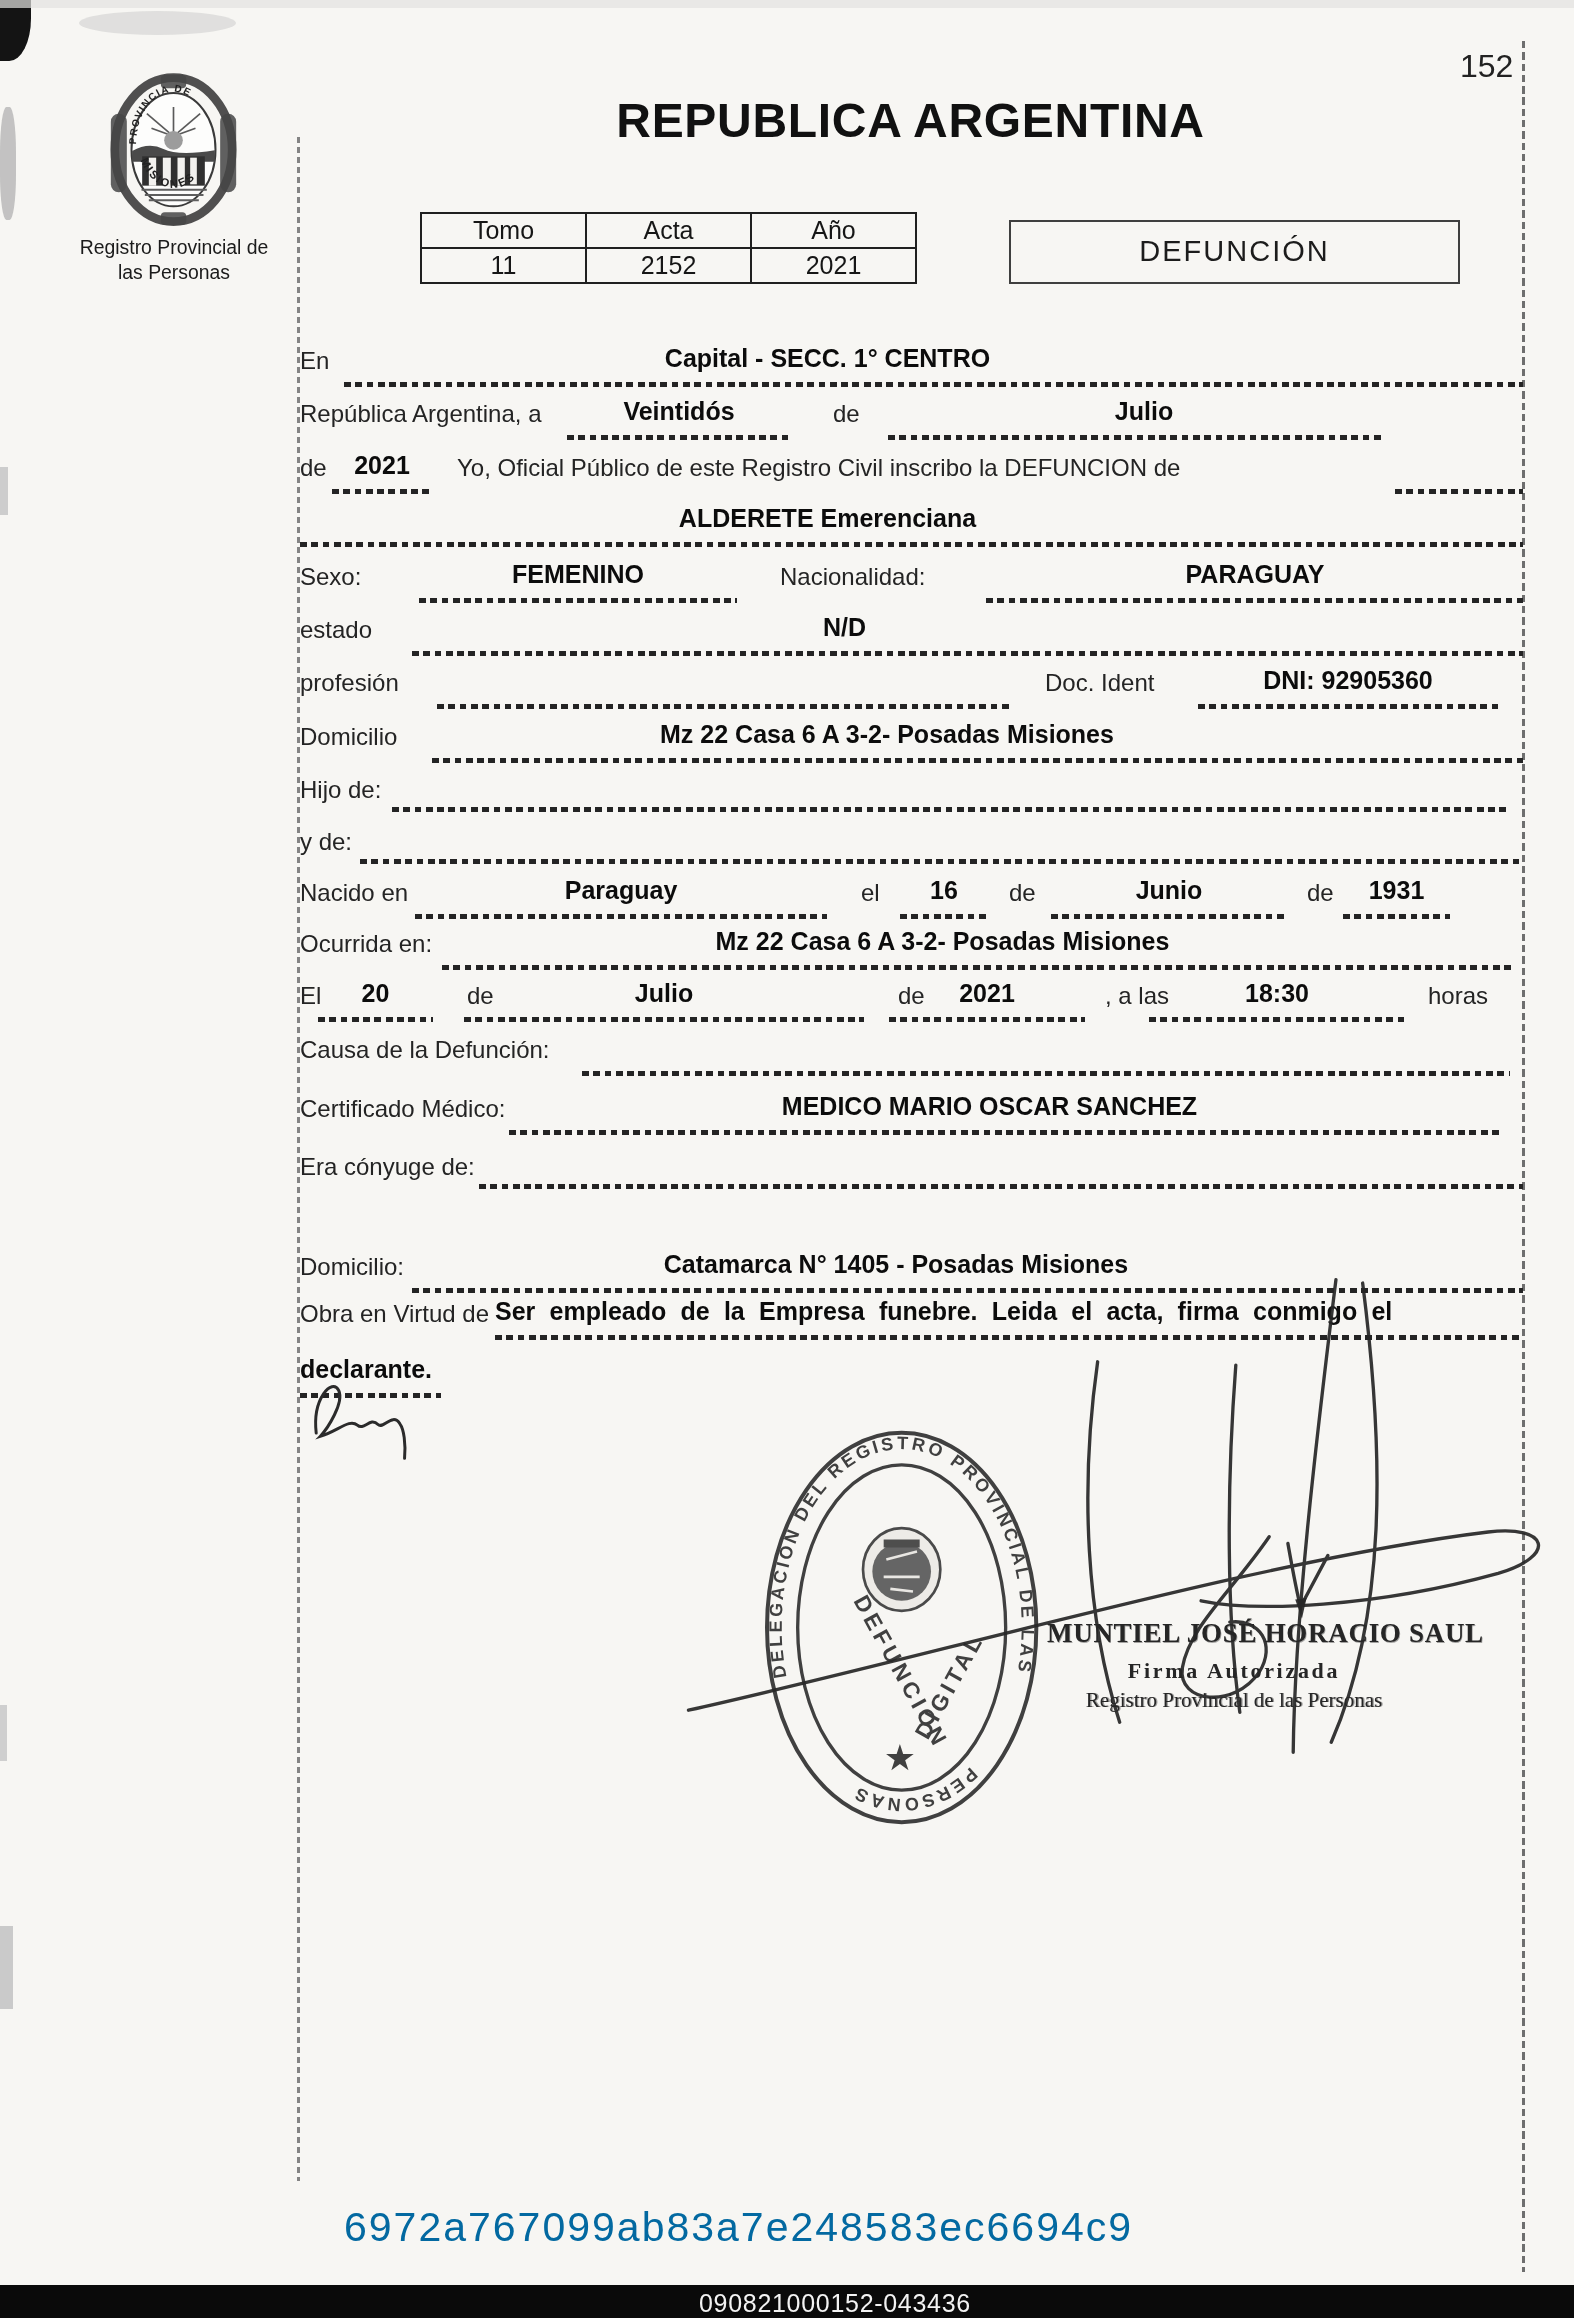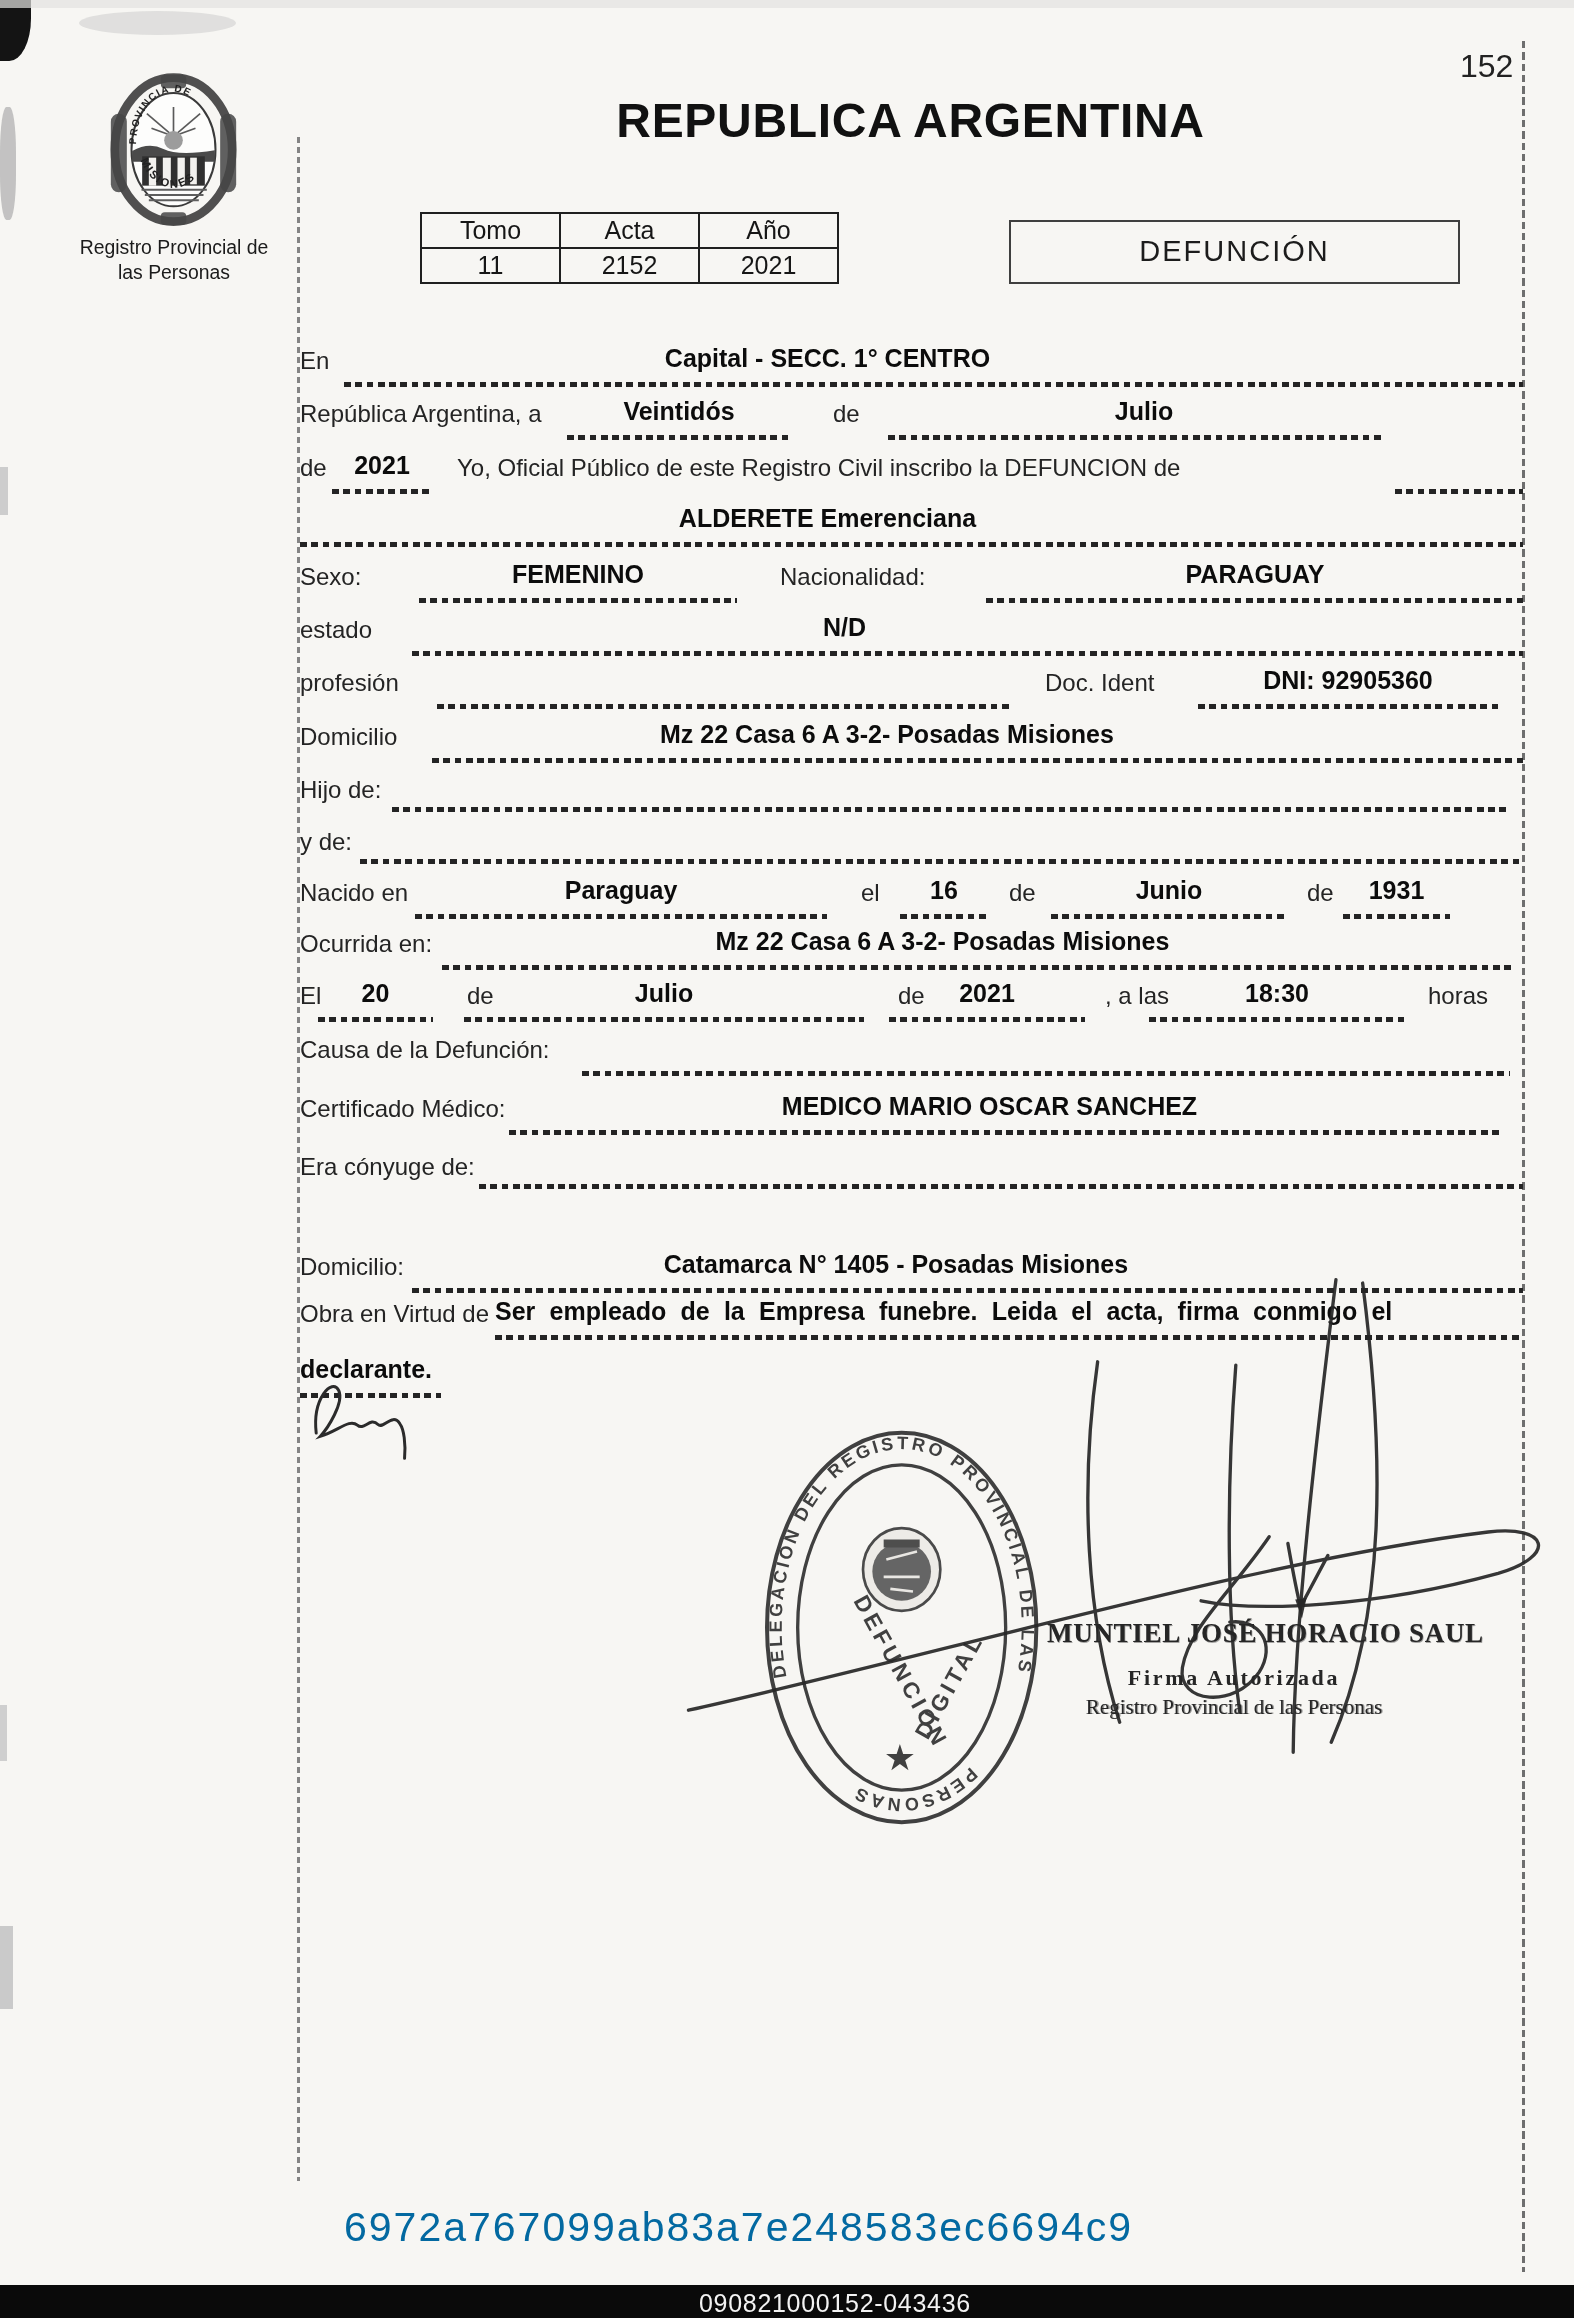--- a/index.html
+++ b/index.html
@@ -12,21 +12,21 @@
   .artifact{position:absolute;}
   
   .vdash{position:absolute;width:2.7px;background-image:repeating-linear-gradient(180deg,#848484 0 6px,rgba(0,0,0,0) 6px 10px);}
   .vdash.right{width:3.3px;background-image:repeating-linear-gradient(180deg,#6e6e6e 0 7.3px,rgba(0,0,0,0) 7.3px 11.3px);}
   
   .title{position:absolute;left:420px;top:93px;width:981px;text-align:center;
     font-size:48px;font-weight:700;letter-spacing:0.7px;color:#111;}
   .pagenum{position:absolute;left:1460px;top:48px;font-size:32px;color:#222;}
   table.rec{position:absolute;left:420px;top:212px;border-collapse:collapse;}
   table.rec td{border:2.7px solid #1f1f1f;width:137px;height:33px;text-align:center;
-    font-size:25px;color:#161616;padding:0 0;}
+    font-size:25px;color:#161616;padding:0 13px;}
   .typebox{position:absolute;left:1009px;top:220px;width:451px;height:64px;
     border:2.7px solid #3f3f3f;box-sizing:border-box;text-align:center;
     font-size:29px;letter-spacing:2px;color:#1c1c1c;line-height:59px;}
   
   .orgname{position:absolute;left:59px;top:235px;width:230px;text-align:center;
     font-size:19.4px;line-height:25px;color:#1b1b1b;}
   .crest{position:absolute;left:110px;top:75px;}
   
   .row{position:absolute;left:0;top:0;width:1574px;height:63px;}
   .lbl,.plain{position:absolute;top:0;font-size:24px;color:#242424;white-space:nowrap;}
@@ -34,21 +34,21 @@
     text-align:center;white-space:nowrap;}
   .dots{position:absolute;height:4.7px;
     background-image:repeating-linear-gradient(90deg,#242424 0 6.7px,rgba(0,0,0,0) 6.7px 11.3px);}
   .boldrun{position:absolute;top:-2.7px;font-size:25px;font-weight:700;color:#0c0c0c;white-space:nowrap;word-spacing:7.3px;}
   
   svg{position:absolute;overflow:visible;}
   .auth{position:absolute;left:1047px;top:1618px;width:374px;text-align:center;
     font-family:"Liberation Serif", serif;color:#262626;}
   .auth .nm{font-size:27px;font-weight:700;letter-spacing:0.7px;white-space:nowrap;
     text-shadow:0.7px 0.7px 0 rgba(60,60,60,.45);}
-  .auth .l1{font-size:22px;font-weight:700;margin-top:16px;letter-spacing:2.7px;}
+  .auth .l1{font-size:22px;font-weight:700;margin-top:9px;letter-spacing:2.7px;}
   .auth .l2{font-size:21px;font-weight:400;margin-top:4px;white-space:nowrap;
     text-shadow:1.3px 0 0 rgba(70,70,70,.5);}
   .hash{position:absolute;left:344px;top:2204px;font-size:41px;letter-spacing:2px;color:#0369a1;}
   .footbar{position:absolute;left:0;top:2285px;width:1574px;height:34px;background:#0a0a0a;}
   .footcode{position:absolute;left:699px;top:2289px;font-size:25px;color:#f3f3f3;letter-spacing:0.7px;}
 </style>
 </head>
 <body>
 
 <div id="page">

